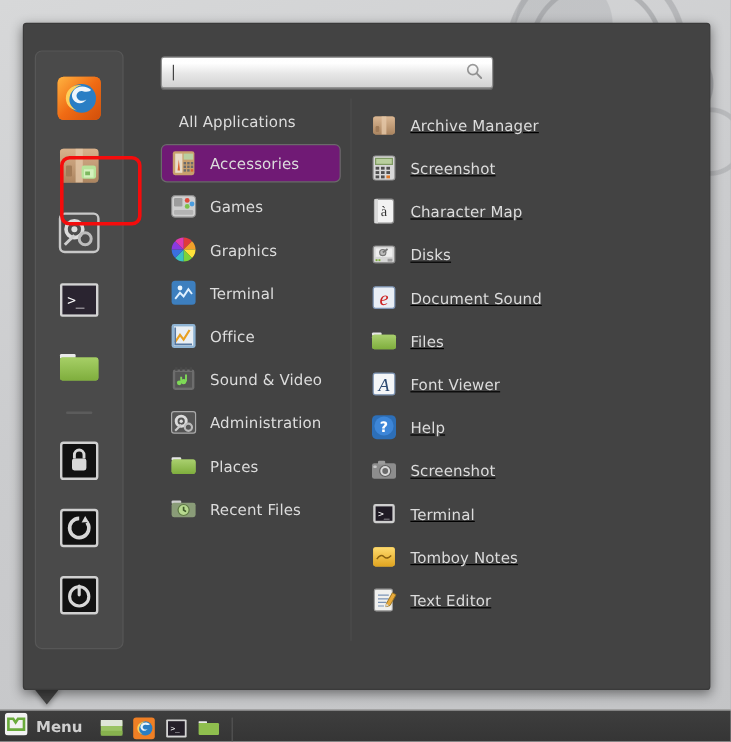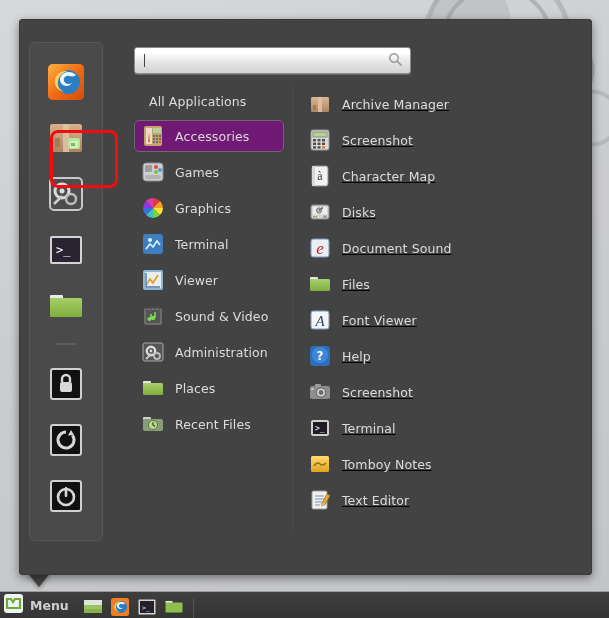--- a/index.html
+++ b/index.html
@@ -247,21 +247,21 @@
       </div>
       <div class="row">
         <span class="ic">
           <svg width="22" height="22" viewBox="0 0 22 22">
             <rect x="1" y="1" width="20" height="20" rx="2" fill="#8fb4d4"></rect>
             <rect x="3" y="3" width="16" height="16" fill="#e8eef4"></rect>
             <path d="M4 16l4-6l3 4l5-8" stroke="#e8a020" stroke-width="1.8" fill="none"></path>
             <path d="M4 4v14h14" stroke="#5577a0" stroke-width="1.4" fill="none"></path>
           </svg>
         </span>
-        <span class="lb">Viewer</span>
+        <span class="lb">Office</span>
       </div>
       <div class="row">
         <span class="ic">
           <svg width="22" height="22" viewBox="0 0 22 22">
             <rect x="2" y="3" width="18" height="17" rx="2" fill="#6d6d6d"></rect>
             <rect x="4" y="5" width="14" height="13" fill="#555"></rect>
             <g fill="#4a4a4a">
               <rect x="4" y="1" width="2" height="3"></rect>
               <rect x="8" y="1" width="2" height="3"></rect>
               <rect x="12" y="1" width="2" height="3"></rect>

